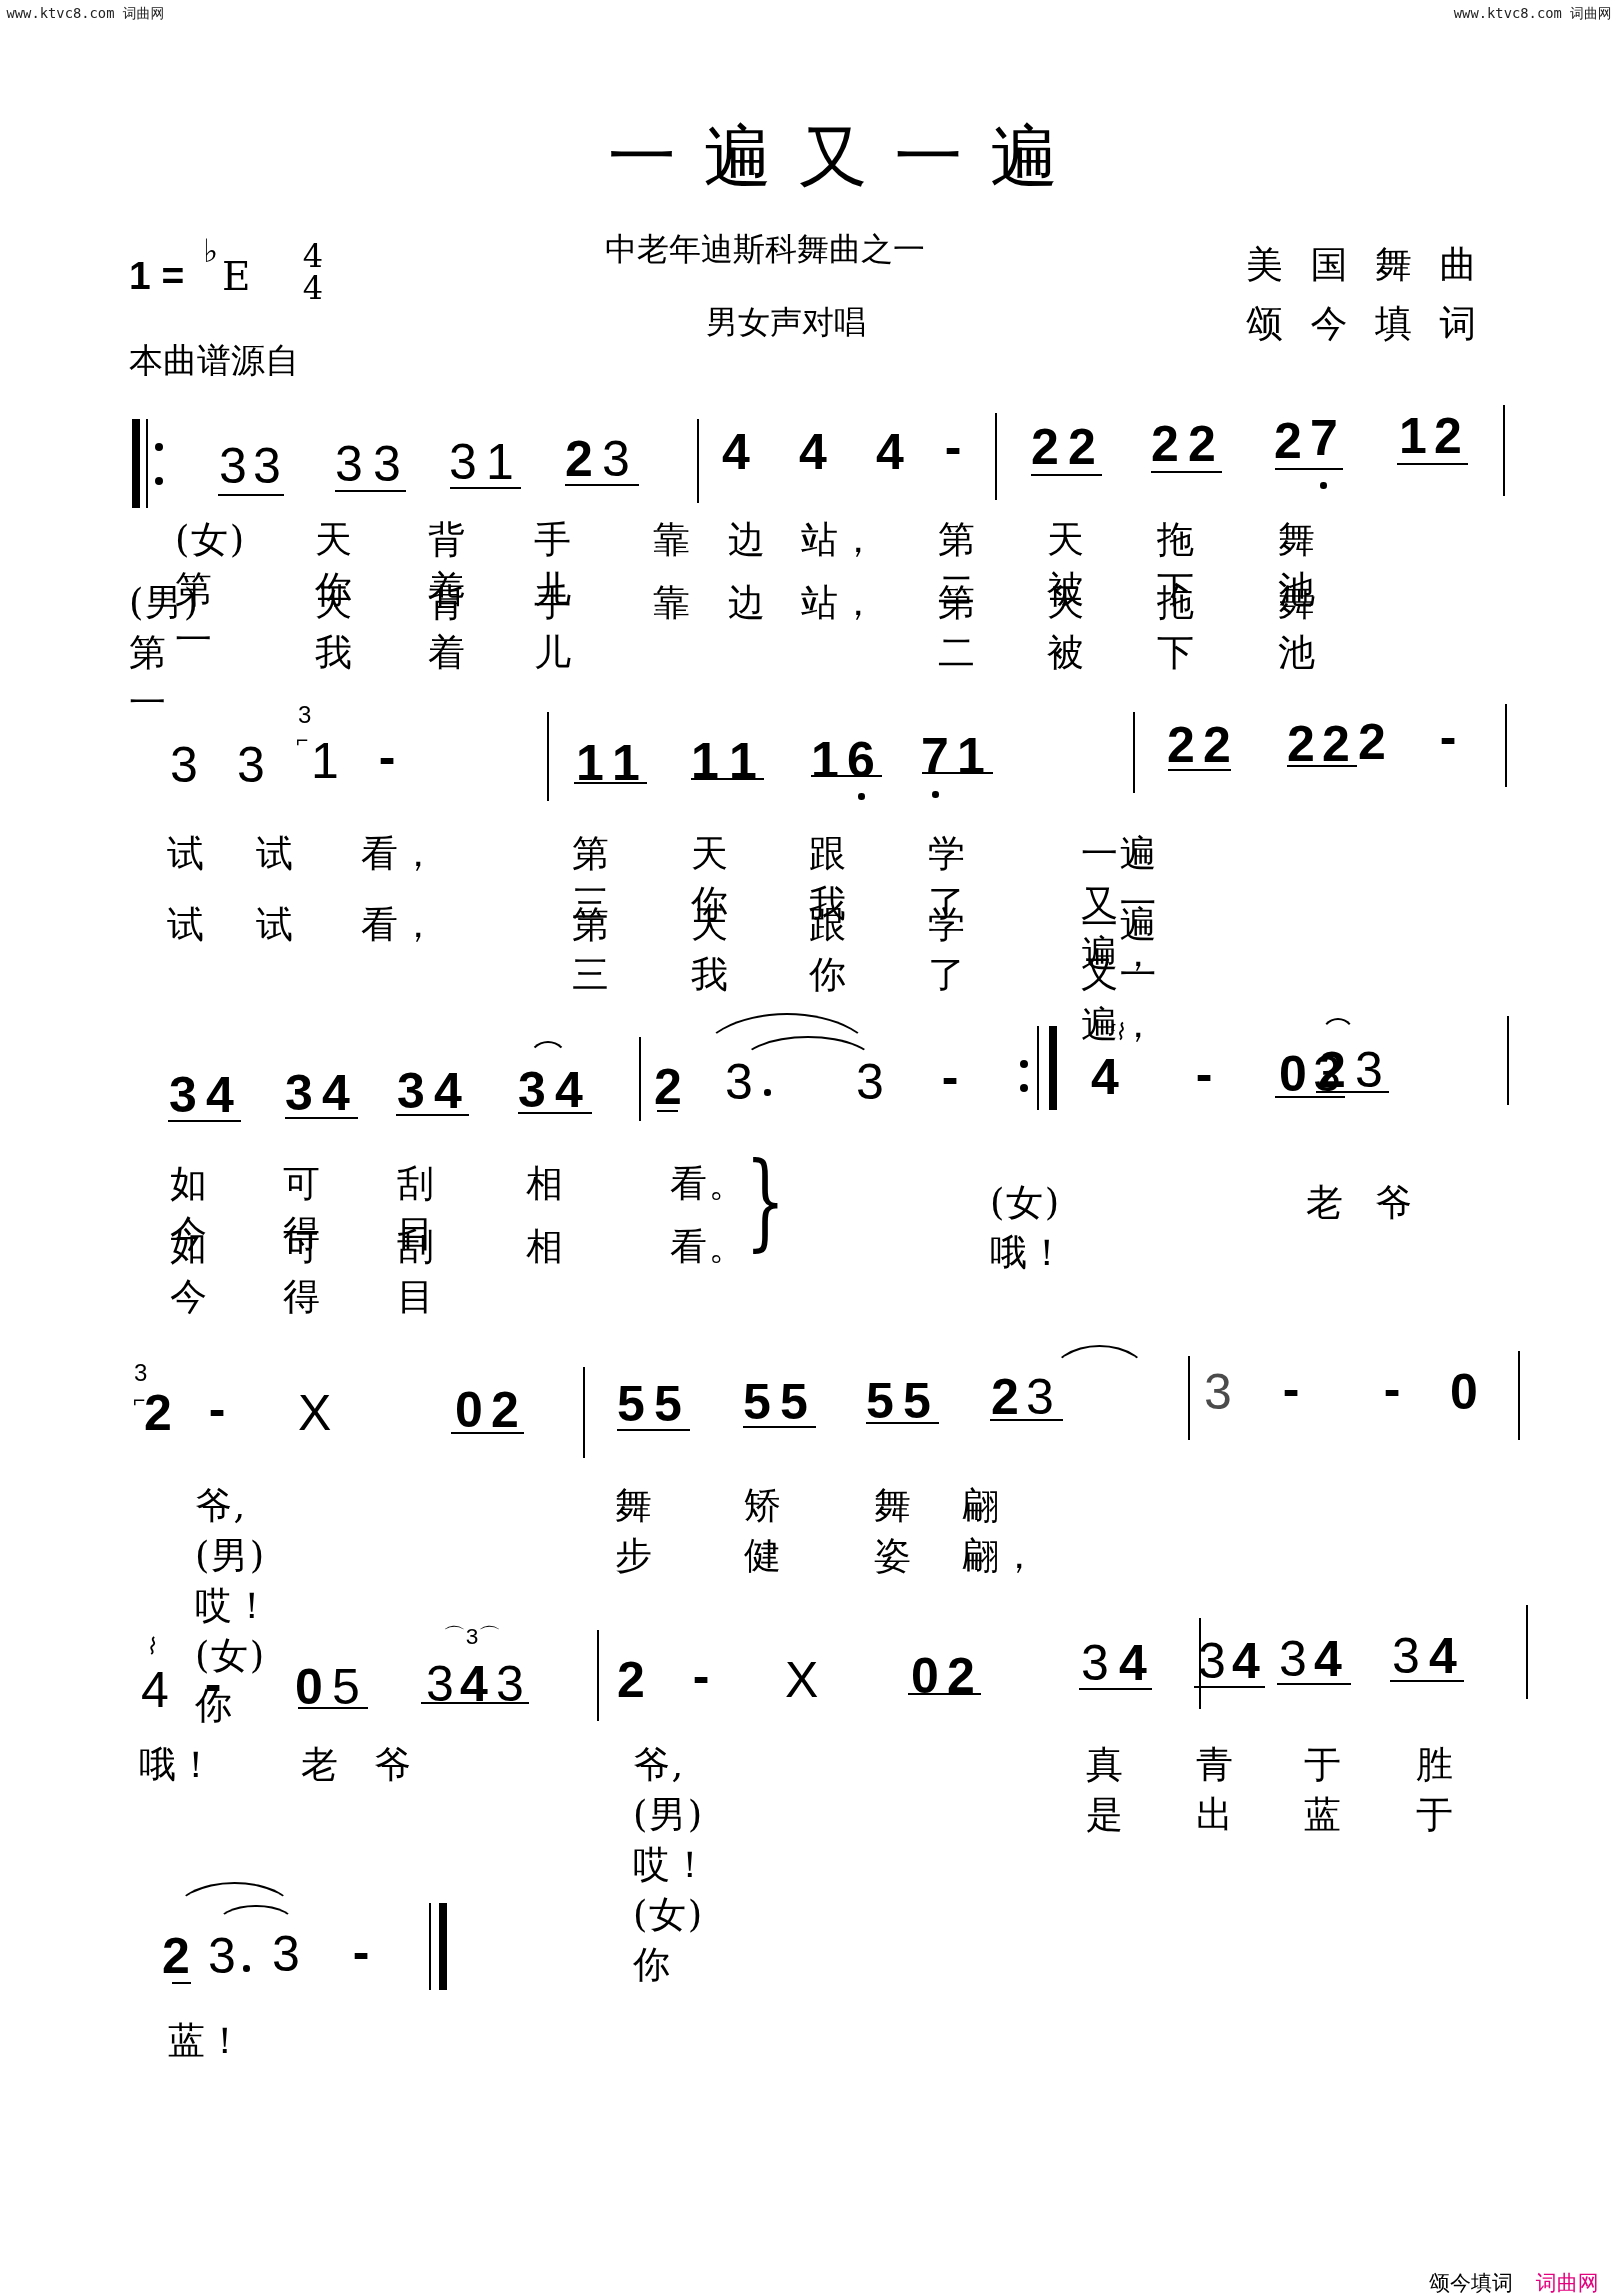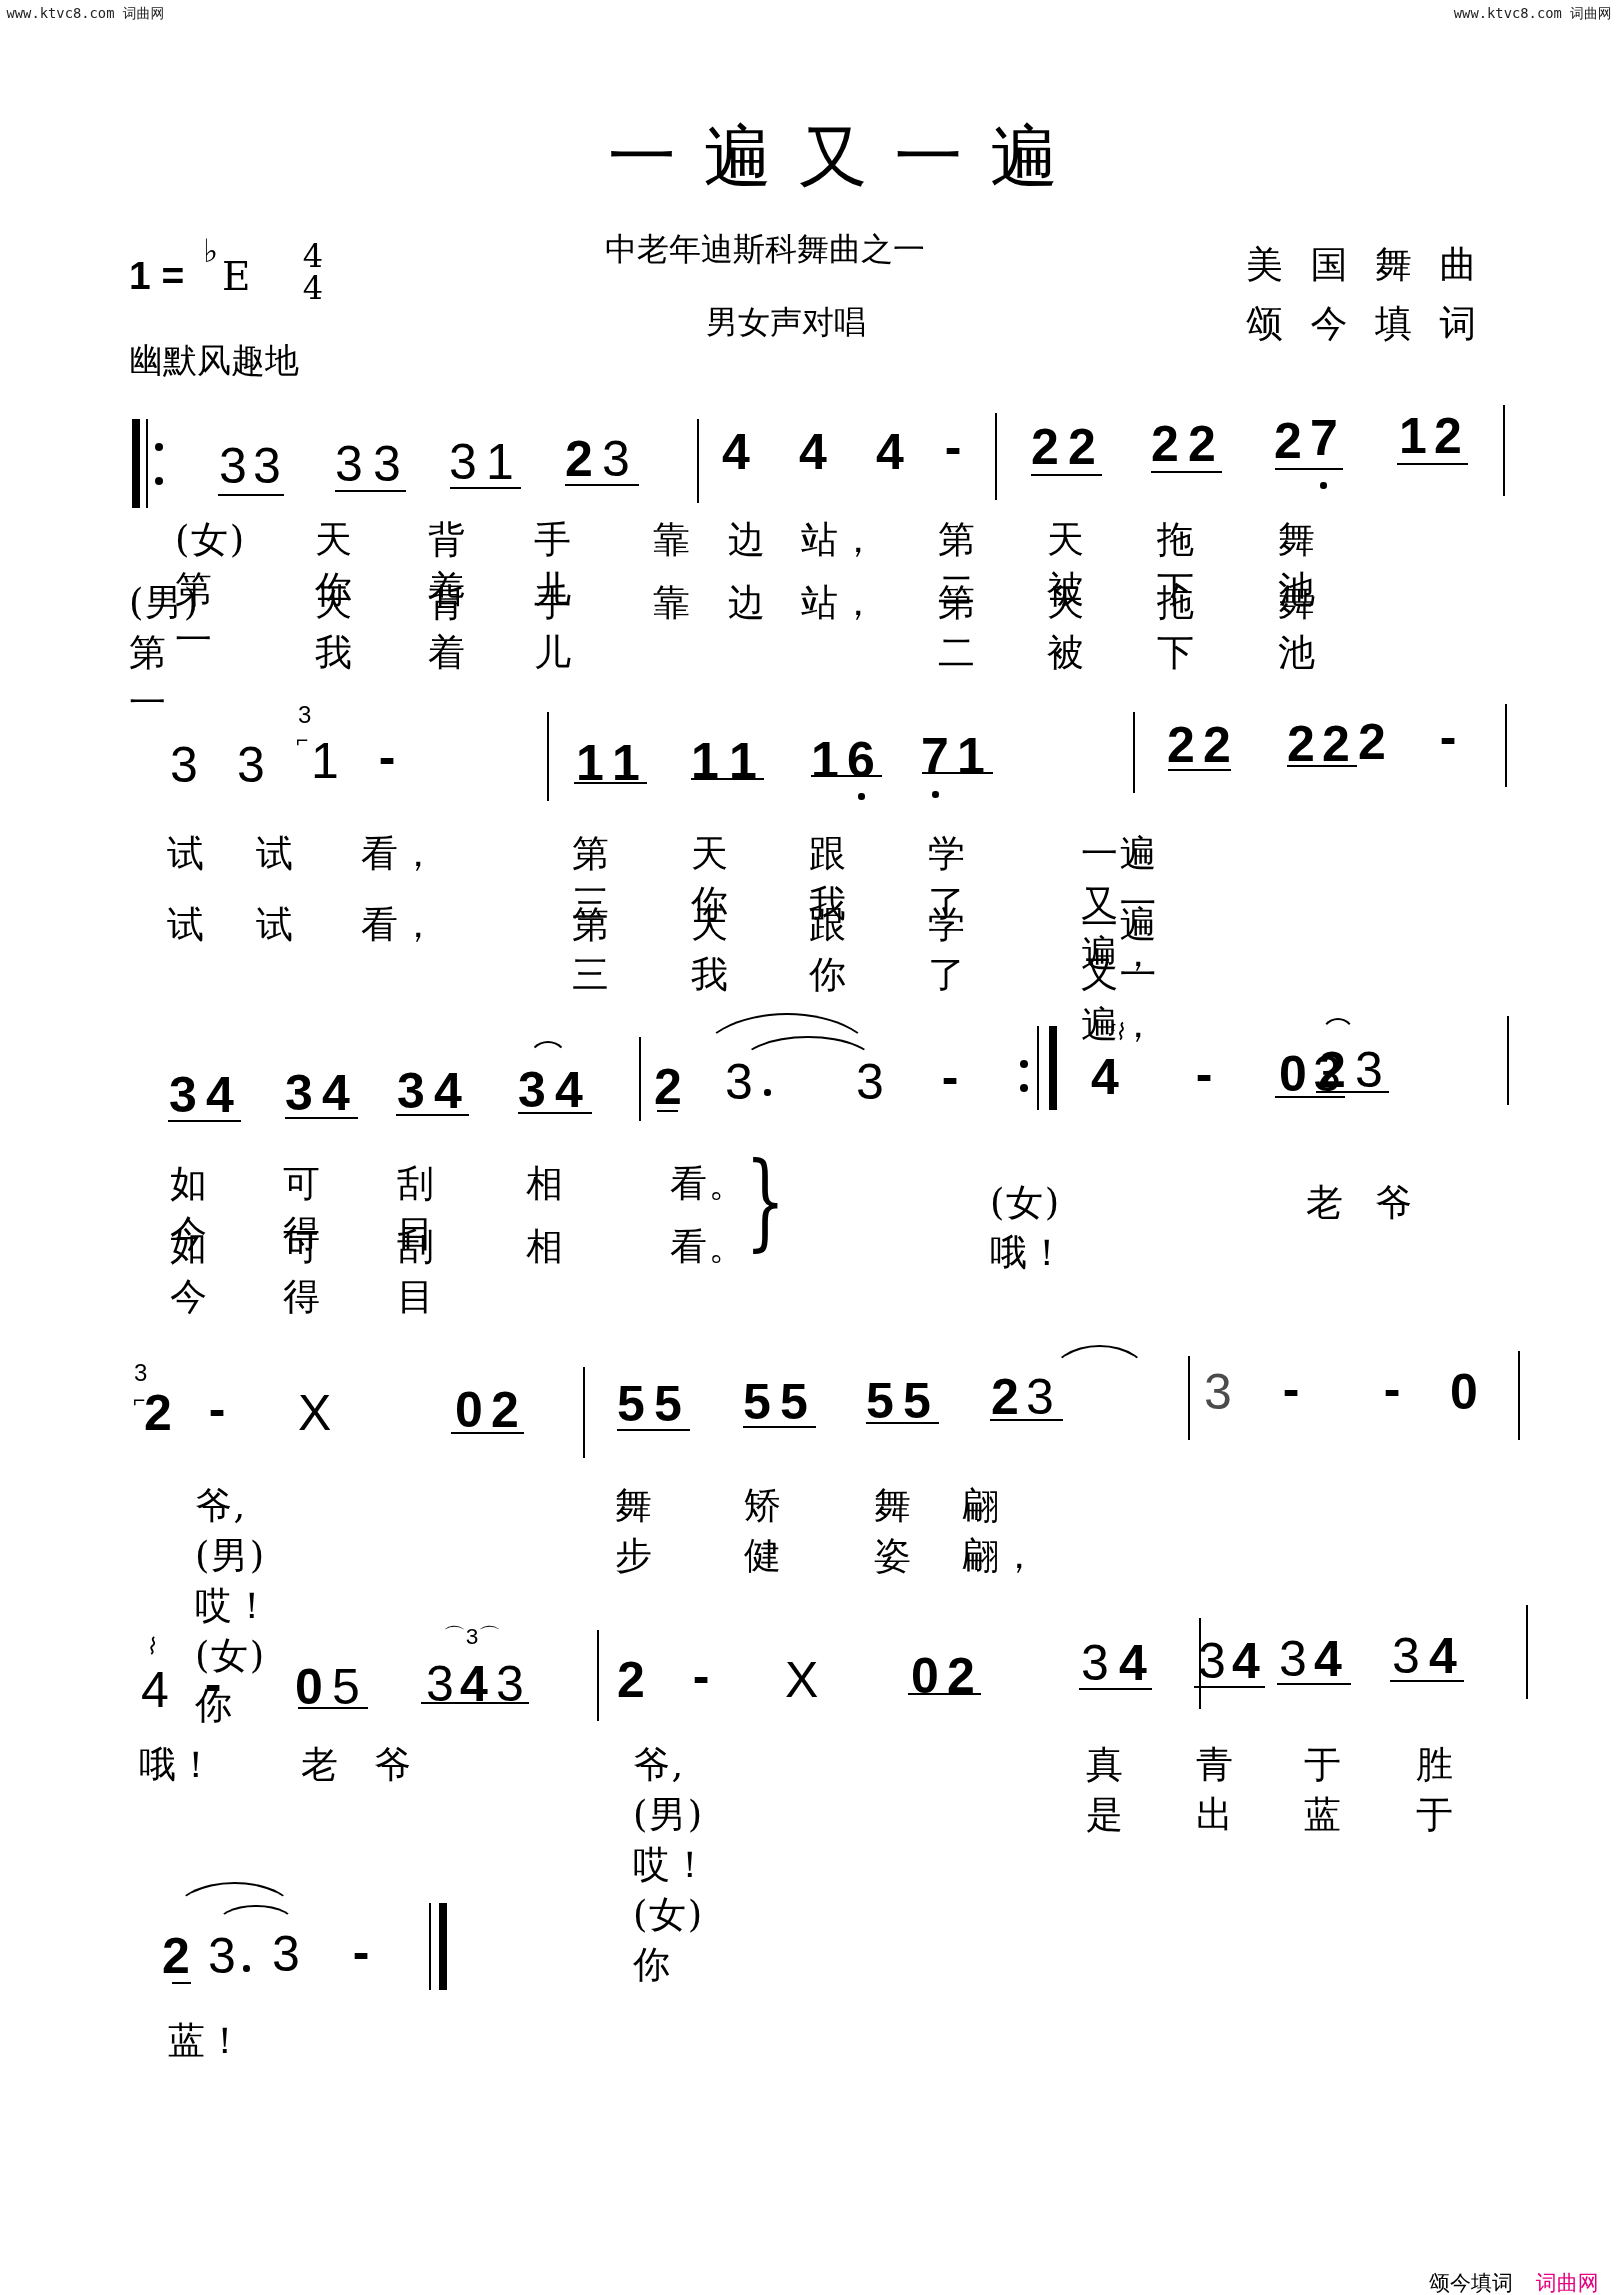--- a/index.html
+++ b/index.html
@@ -43,21 +43,21 @@
 
 <div class="abs" style="left:129px;top:243px;">
   <span class="key" style="position:absolute;left:0;top:9.7px;"><b>1 =</b></span>
   <span class="key" style="position:absolute;left:74px;top:-11.3px;font-size:32px;">♭</span>
   <span class="key" style="position:absolute;left:93px;top:11.3px;">E</span>
 </div>
 <div class="abs tsig" style="left:301px;top:240px;width:24px;">
   <div>4</div>
   <div>4</div>
 </div>
-<div class="abs tempo" style="left:129px;top:338px;">幽默风趣地</div>
+<div class="abs tempo" style="left:129px;top:338px;">本曲谱源自</div>
 
 <div class="staff" style="top:0;">
   <div class="bar thick" style="left:132px;top:419px;height:89px;"></div>
   <div class="bar" style="left:146px;top:419px;height:89px;"></div>
   <div class="rep" style="left:155px;top:443px;"></div>
   <div class="rep" style="left:155px;top:477px;"></div>
 
   <div class="n thin" style="left:217px;top:441px;">3</div>
   <div class="n thin" style="left:251px;top:441px;">3</div>
   <div class="ul" style="left:218px;top:494px;width:66px;"></div>

